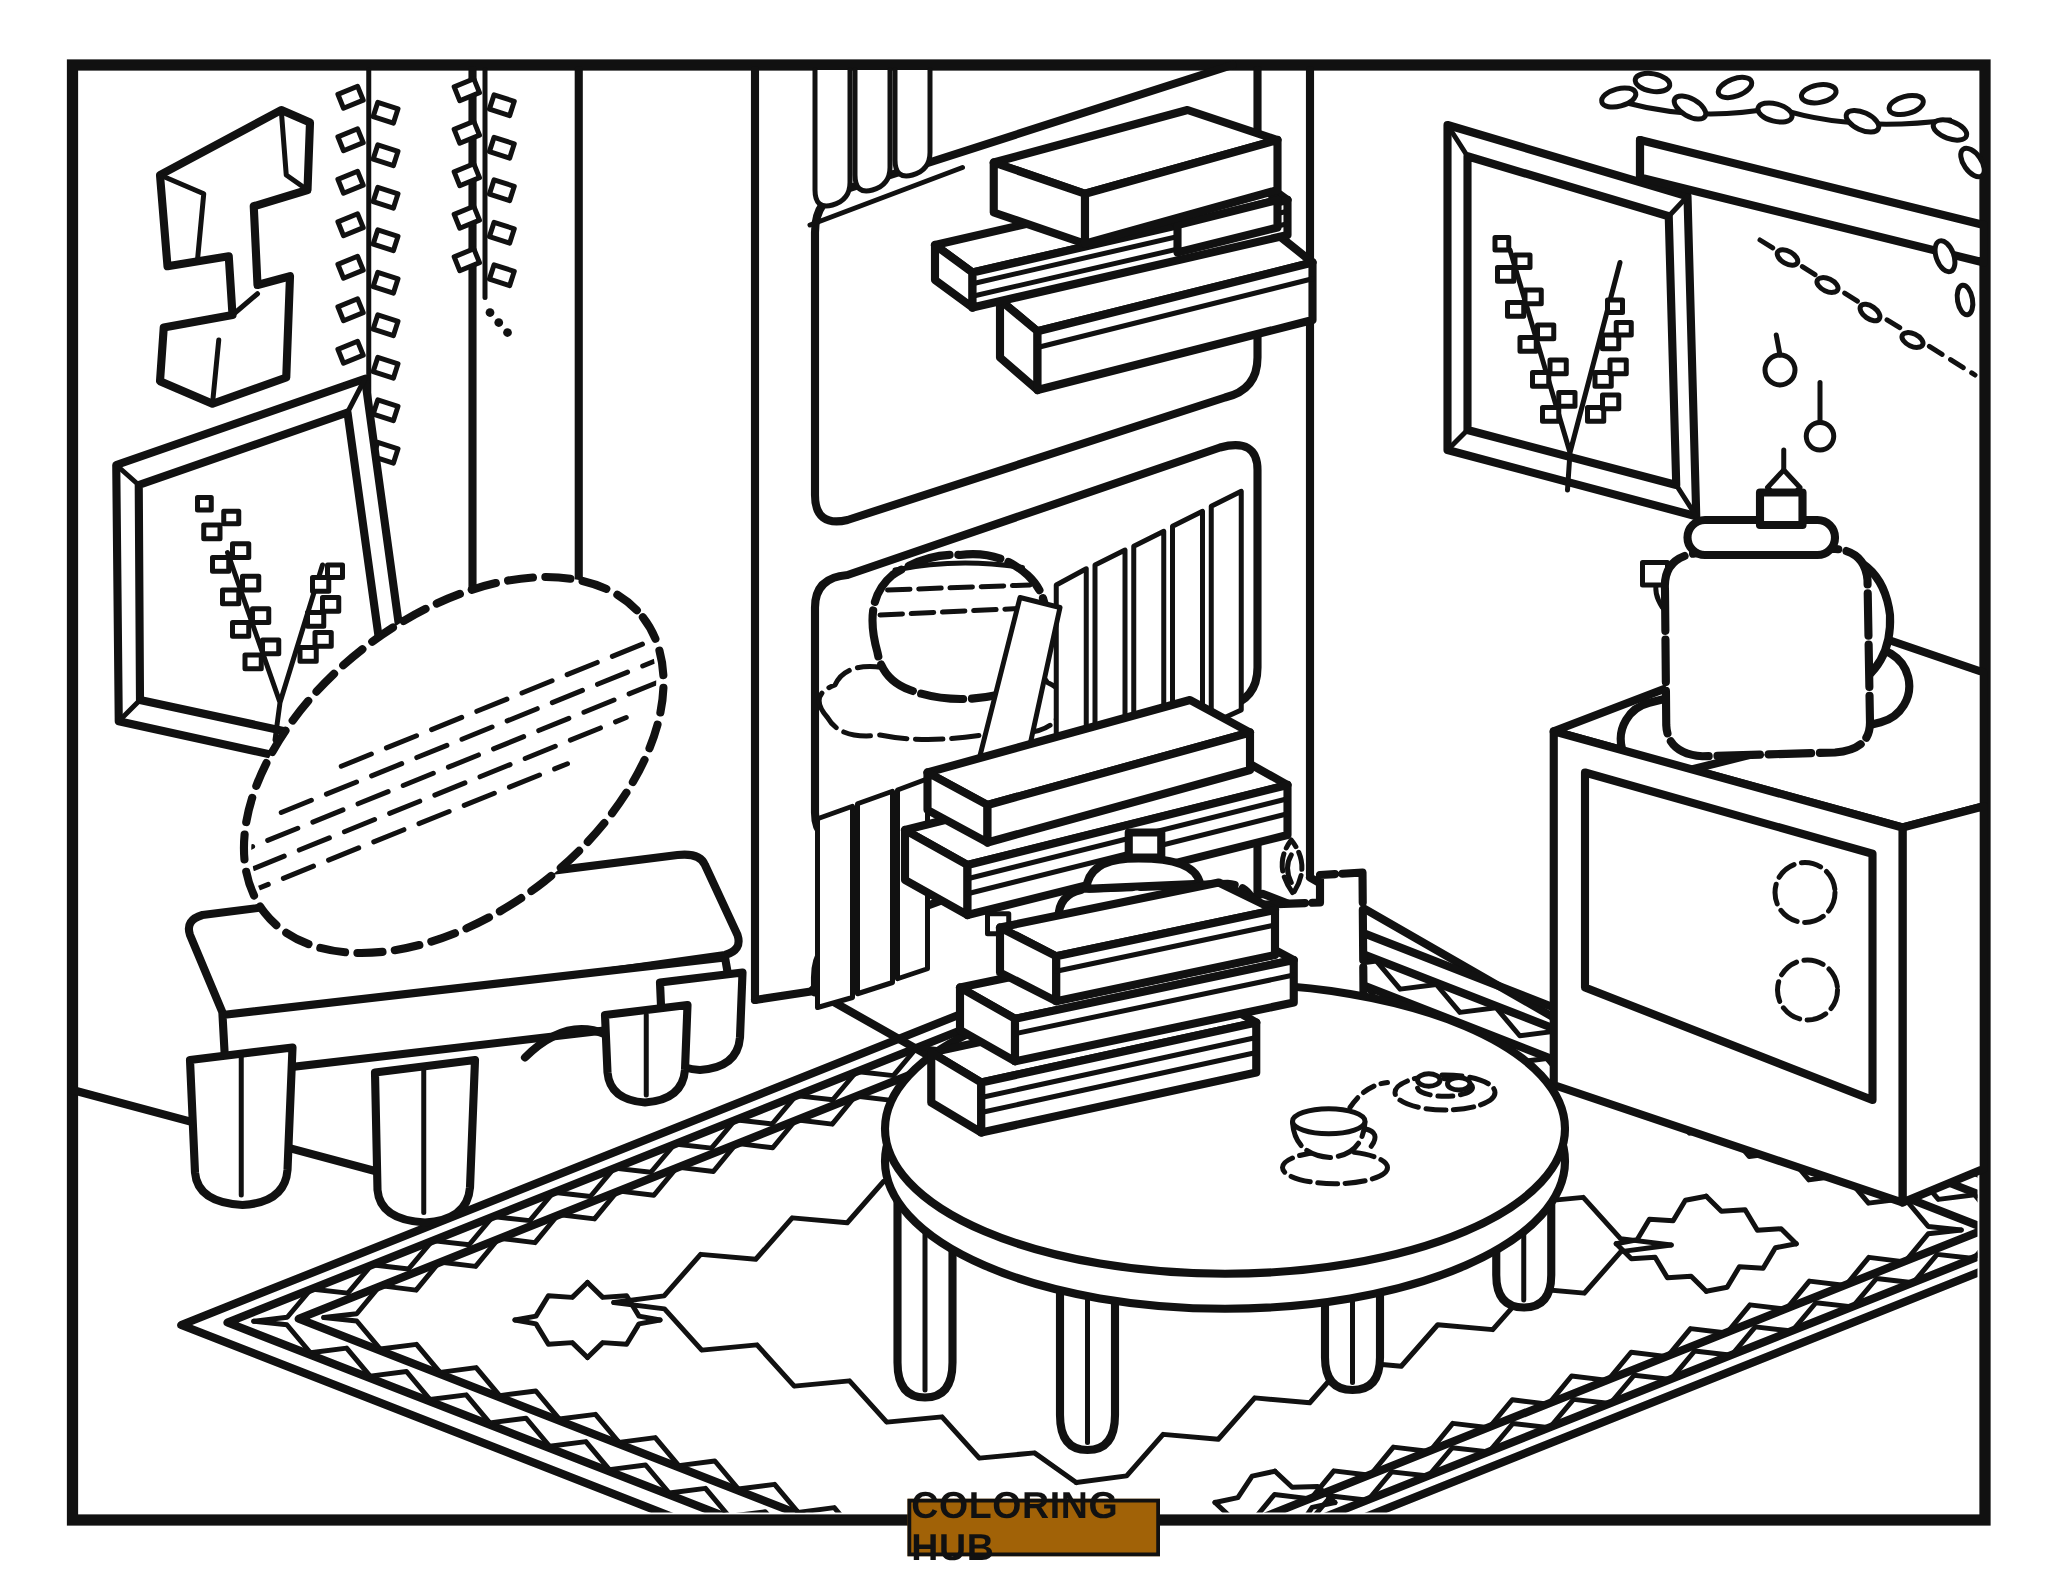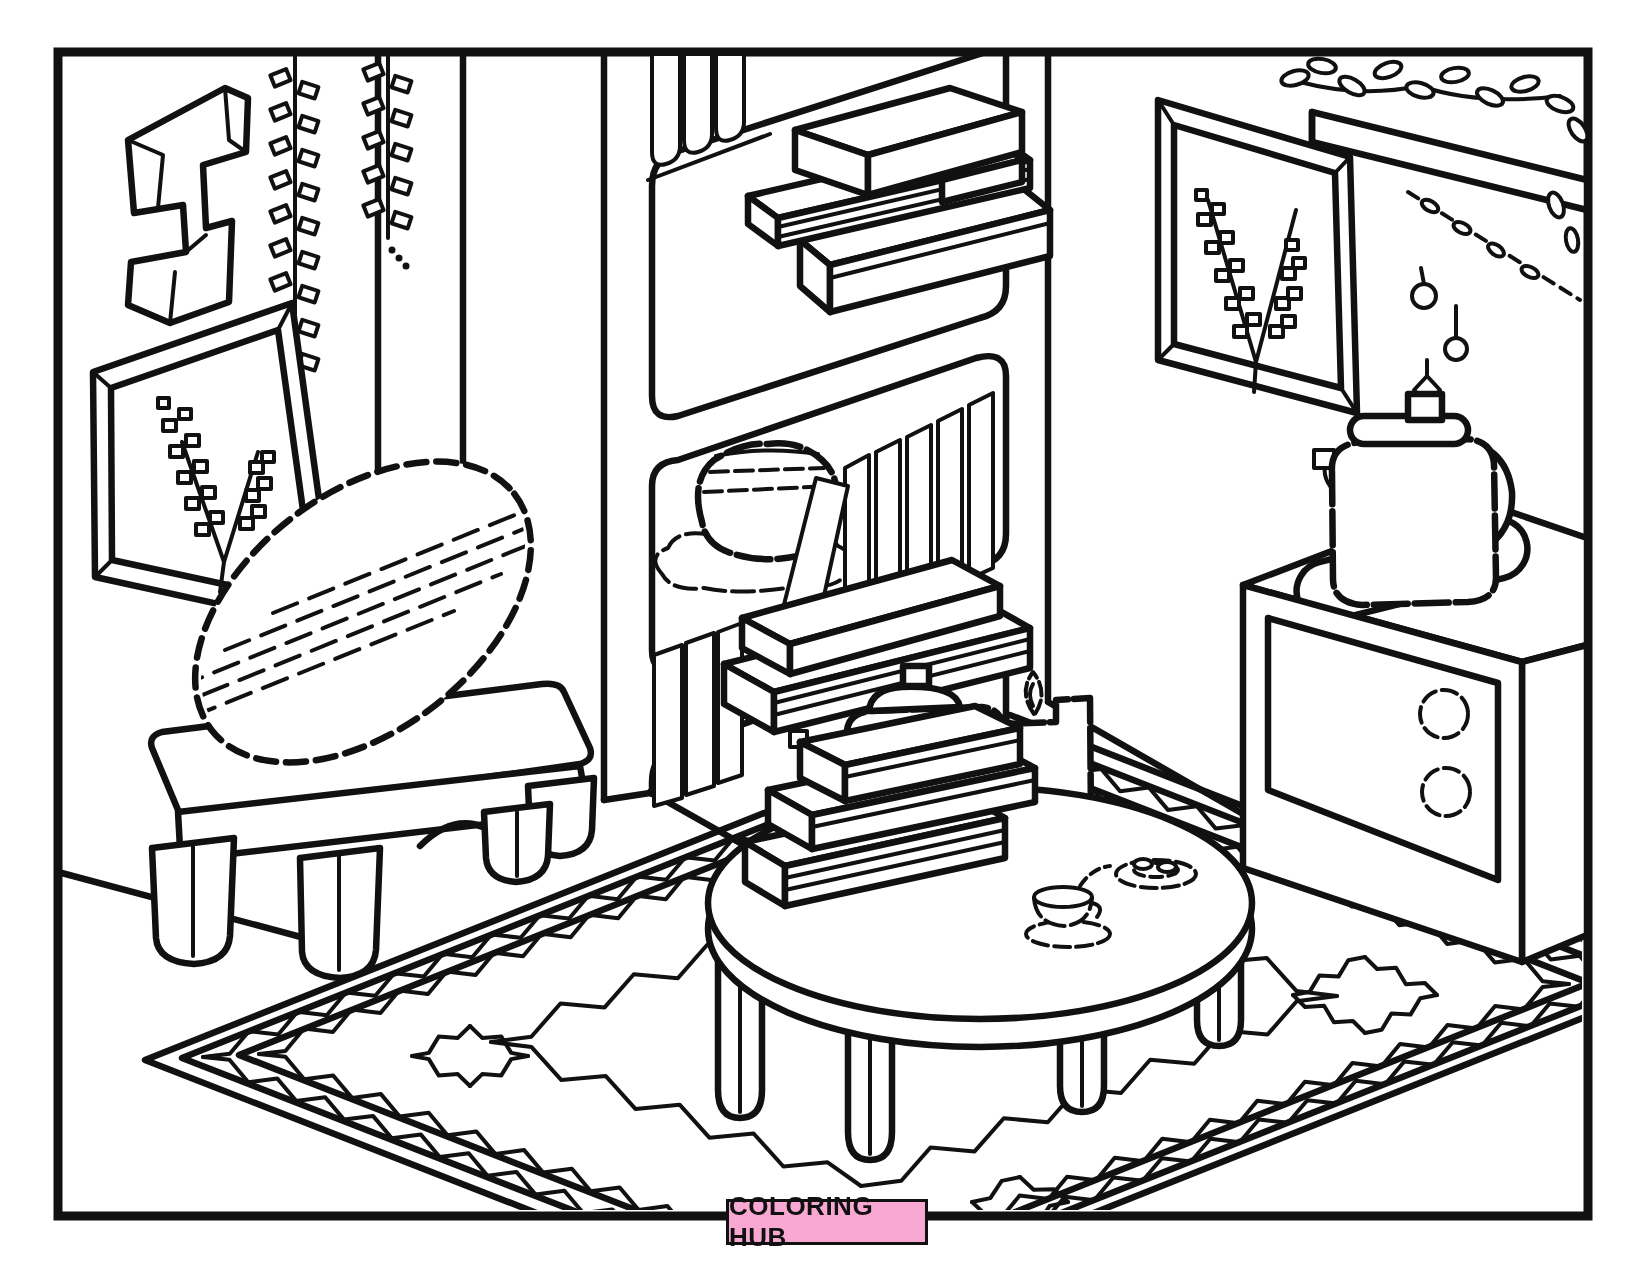--- a/index.html
+++ b/index.html
@@ -4,22 +4,22 @@
 <style>
   html,body{margin:0;padding:0;background:#ffffff;}
   .page{position:relative;width:1650px;height:1275px;background:#fff;font-family:"Liberation Sans",sans-serif;overflow:hidden;}
   svg{position:absolute;left:0;top:0;}
   .ln{fill:none;stroke:#111;stroke-width:6.5;stroke-linecap:round;stroke-linejoin:round;}
   .fw{fill:#fff;stroke:#111;stroke-width:6.5;stroke-linecap:round;stroke-linejoin:round;}
   .thin{fill:none;stroke:#111;stroke-width:4;stroke-linecap:round;stroke-linejoin:round;}
   .fwt{fill:#fff;stroke:#111;stroke-width:4;stroke-linecap:round;stroke-linejoin:round;}
   .px{stroke-dasharray:34 7;}
   .px2{stroke-dasharray:20 10;}
-  .brand{position:absolute;left:726px;top:1199px;width:196px;height:40px;background:#f9a8d4;border:3px solid #111;
-         display:flex;align-items:center;justify-content:center;font-weight:bold;font-size:26px;color:#111;letter-spacing:0.5px;}
+  .brand{position:absolute;left:726px;top:1199px;width:196px;height:40px;background:#a16207;border:3px solid #111;
+         display:flex;align-items:center;justify-content:center;font-weight:bold;font-size:30px;color:#111;letter-spacing:0.5px;}
 </style>
 </head>
 <body>
 
 <div class="page">
 <svg width="1650" height="1275" viewBox="0 0 1650 1275">
   <defs>
     <clipPath id="pageClip">
           <rect x="64" y="58" width="1518" height="1152"></rect>
         </clipPath>

